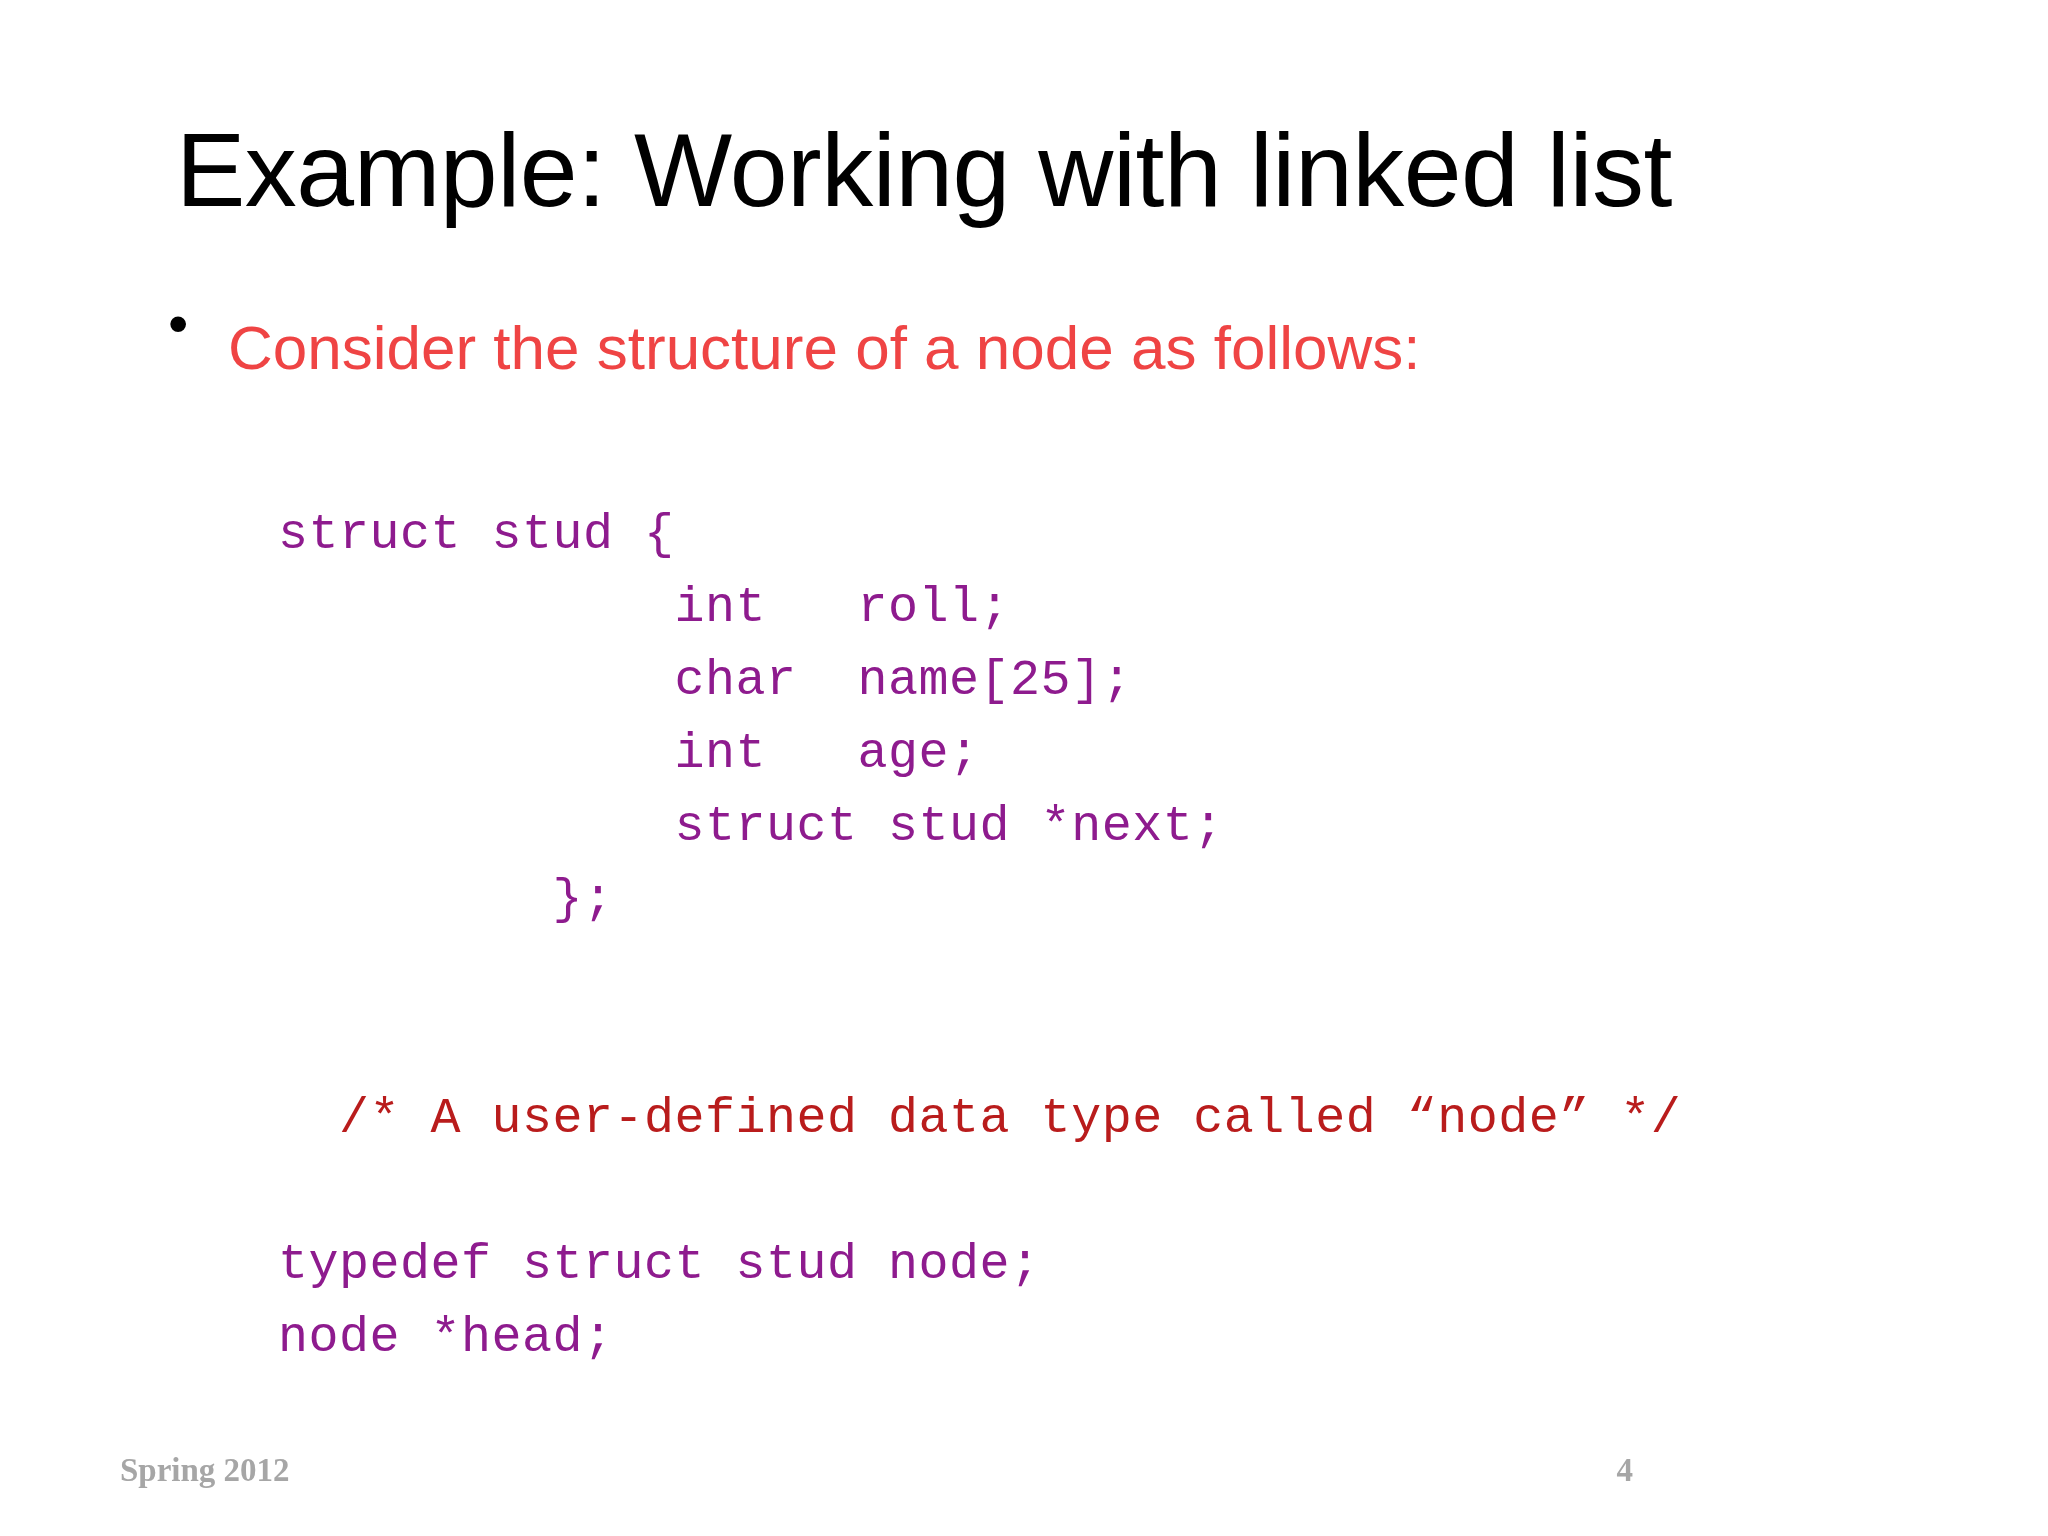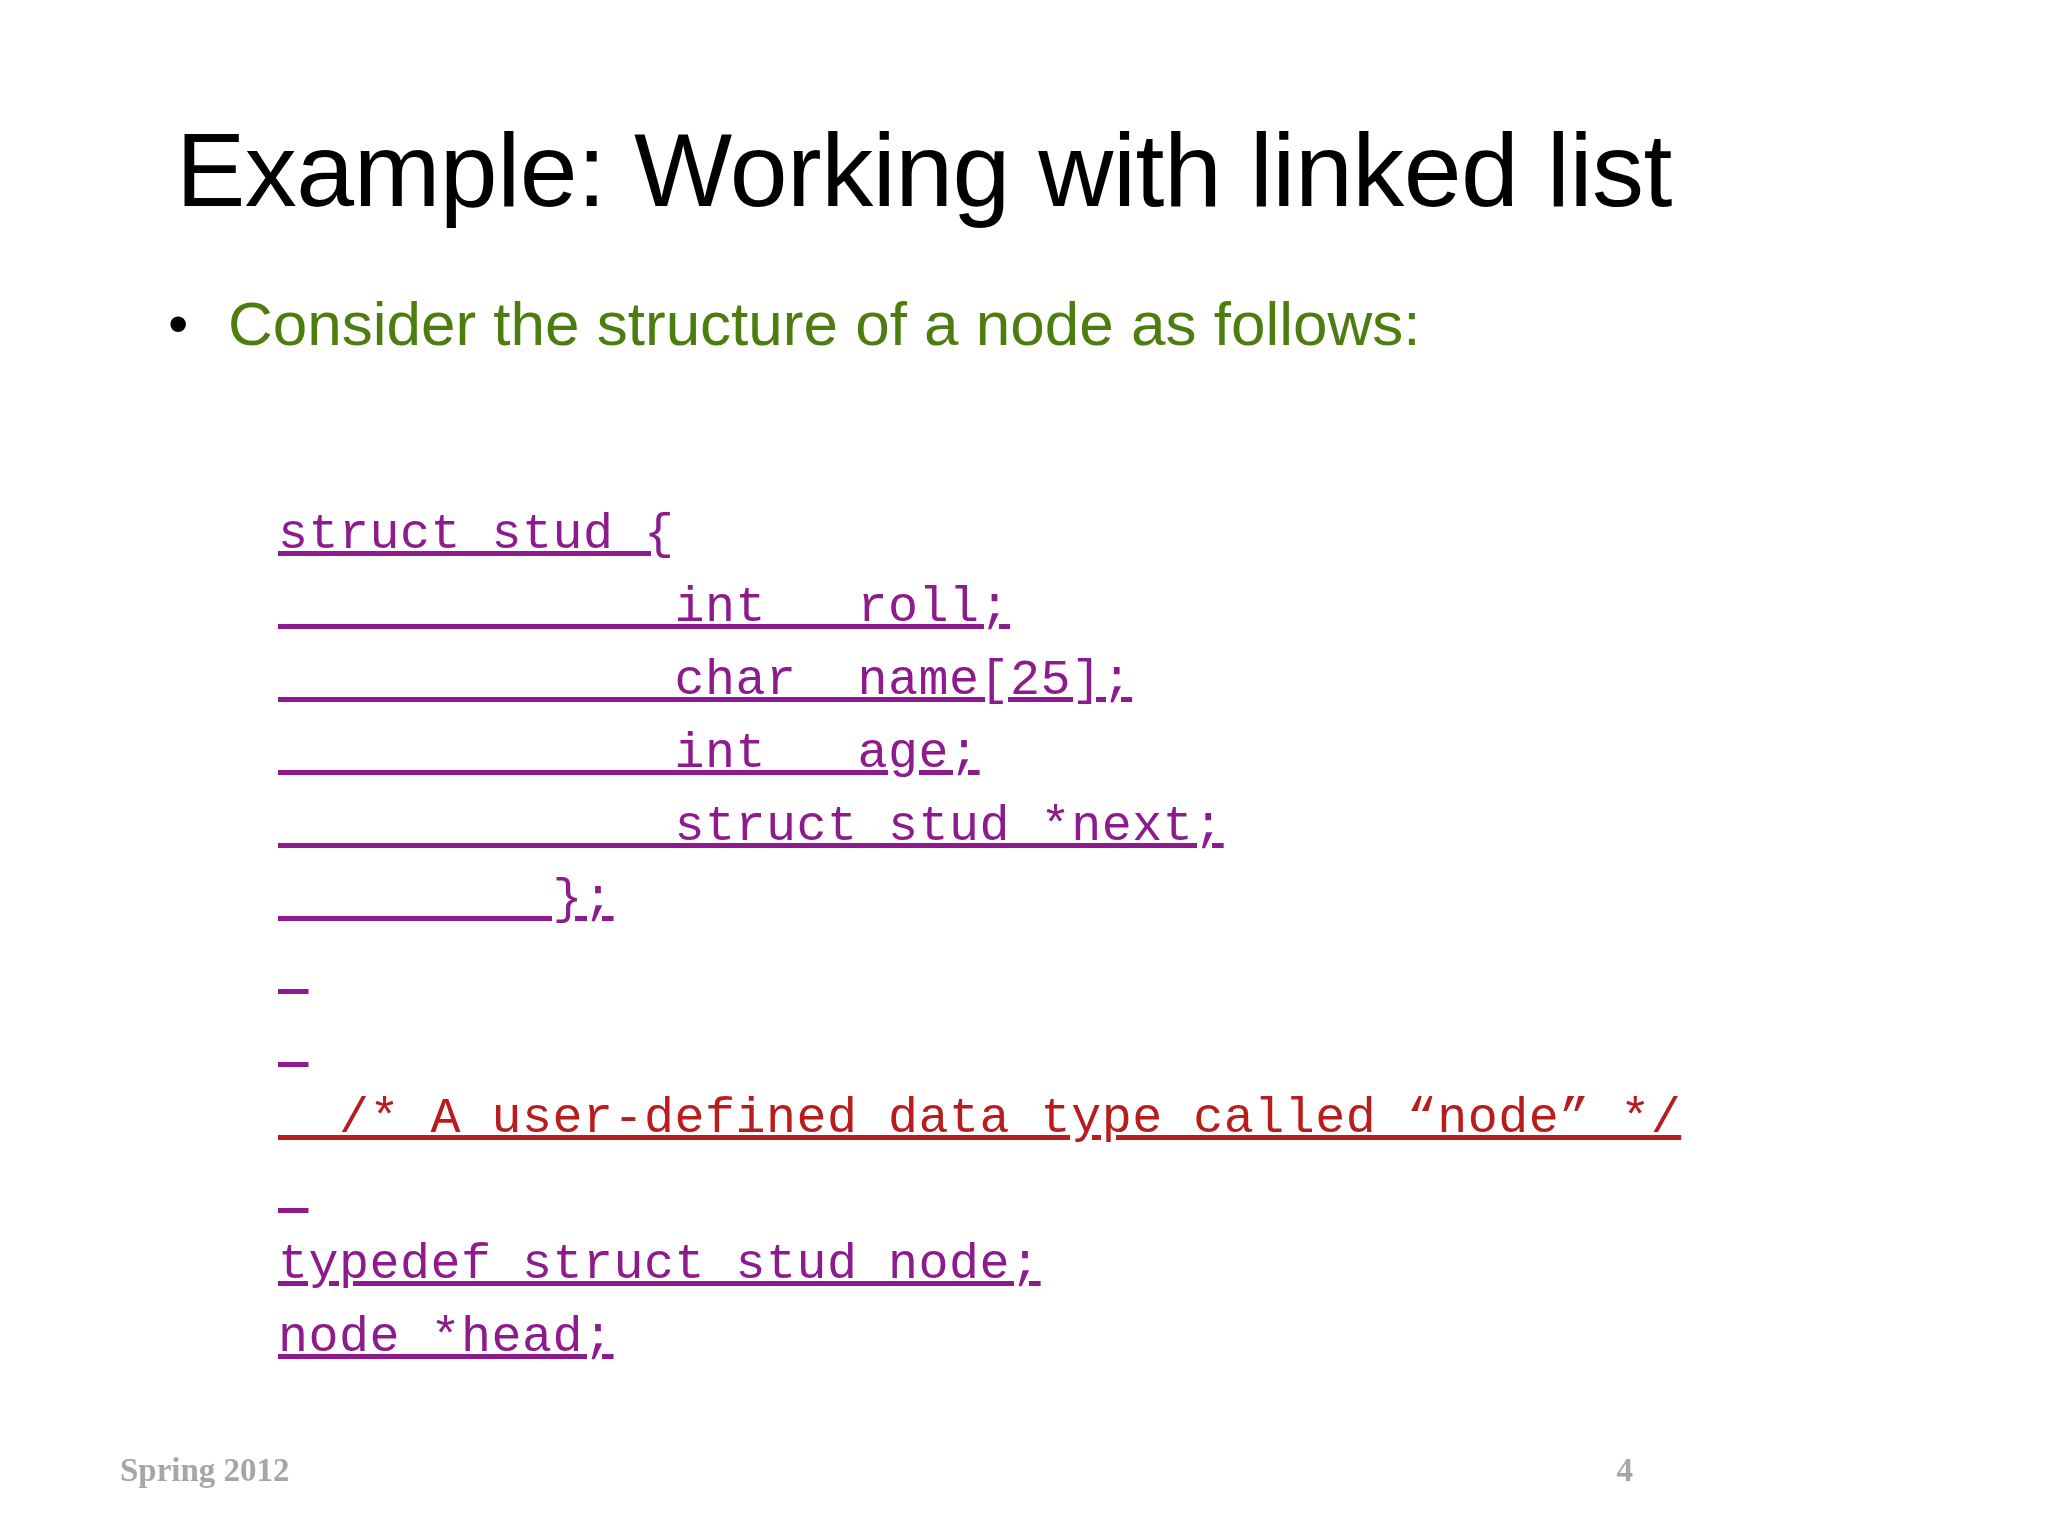--- a/index.html
+++ b/index.html
@@ -48,41 +48,41 @@
     color: #000000;
     width: 60px;
     text-align: left;
   }
   .bullet-text {
     flex: 1 1 auto;
     font-family: "Liberation Sans", sans-serif;
     font-size: 62px;
     line-height: 72px;
     font-weight: 400;
-    color: #4d7c0f;
+    color: #ef4444;
     white-space: nowrap;
+    margin-top: 24px;
   }
 
   
   .code-block {
     position: absolute;
     left: 278px;
     top: 498px;
     width: 1650px;
     font-family: "Liberation Mono", "DejaVu Sans Mono", monospace;
     font-size: 50px;
     line-height: 73px;
     color: #8E1B8E;
     white-space: pre;
     letter-spacing: 0.5px;
   }
   .code-line {
     white-space: pre;
     min-height: 73px;
-    text-decoration: underline;
   }
   .code-line.blank {
     min-height: 73px;
   }
   .code-line.comment {
     color: #b91c1c;
   }
 
   
   .footer {

